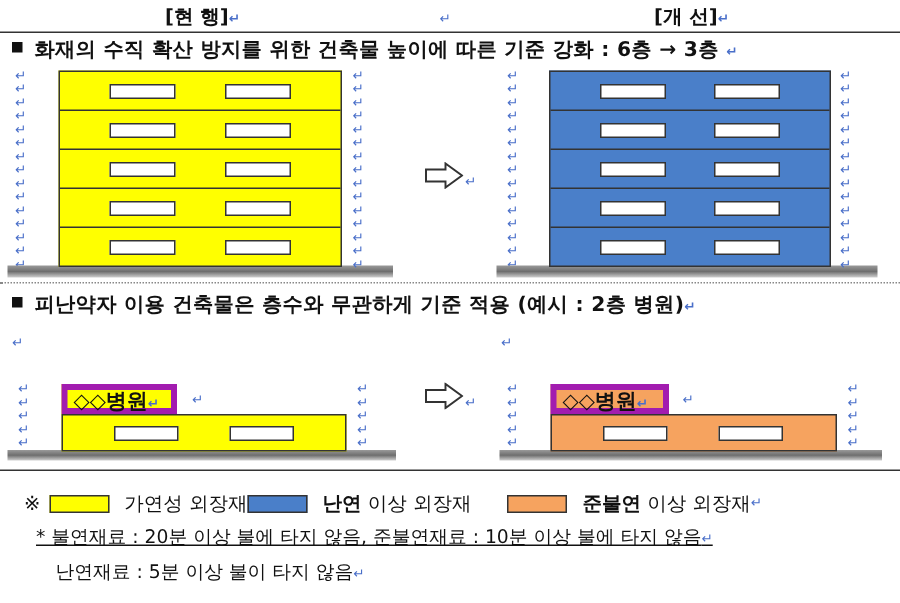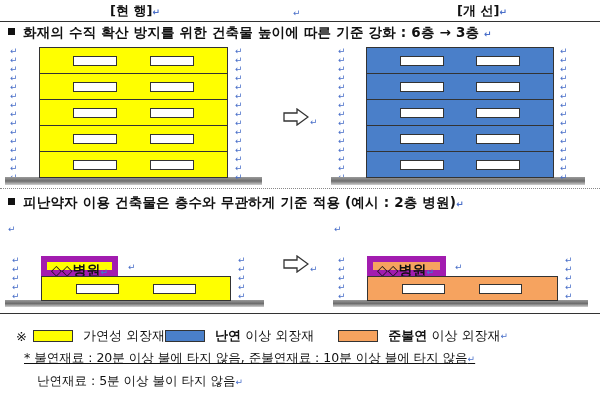--- a/index.html
+++ b/index.html
@@ -14,34 +14,34 @@
   .ground { position:absolute; height:8px;
             background:linear-gradient(#9a9a9a,#6e6e6e 50%,#cfcfcf); }
   .bldg { position:absolute; border:1px solid #333; box-sizing:border-box; }
   .floor { position:absolute; left:0; right:0; border-bottom:1px solid #333; box-sizing:border-box; }
   .floor:last-child { border-bottom:none; }
   .win { position:absolute; background:#fff; border:1.5px solid #333; box-sizing:border-box; height:10px; width:44px; }
   .yellow { background:#ffff00; }
   .blue { background:#4a7fc9; }
   .orange { background:#f6a35f; }
   .retcol { position:absolute; display:flex; flex-direction:column; line-height:9px; }
-  .sign { position:absolute; border:6px solid #a21caf; box-sizing:border-box; font-weight:bold; font-size:14px; padding-left:4px; line-height:16px; }
+  .sign { position:absolute; border:4px solid #a21caf; box-sizing:border-box; font-weight:bold; font-size:14px; padding-left:4px; line-height:16px; }
   .legend { position:absolute; top:327px; left:40px; font-size:13px; white-space:nowrap; display:flex; align-items:center; }
   .swatch { display:inline-block; width:40px; height:12px; border:1.5px solid #333; box-sizing:border-box; margin-right:10px; position:relative; }
   .note { position:absolute; font-size:12.5px; white-space:nowrap; }
   .arrow { position:absolute; width:26px; height:18px; }
 </style>
 </head>
 <body>
 
 <div class="abs hdr" style="left:110px;">
   <span>[현 행]</span><span class="ret">↵</span>
 </div>
 <div class="abs ret" style="left:293px; top:8px;">↵</div>
-<div class="abs hdr" style="left:436px;margin-left:21px;">
+<div class="abs hdr" style="left:436px;">
   <span>[개 선]</span><span class="ret">↵</span>
 </div>
 
 <div class="hline" style="top:21px; border-top:1.5px solid #333;"></div>
 
 <div class="bullet-line" style="top:24px;">
   <span class="sq"></span><span>화재의 수직 확산 방지를 위한 건축물 높이에 따른 기준 강화 : 6층 → 3층</span> <span class="ret">↵</span>
 </div>
 
 <div>

